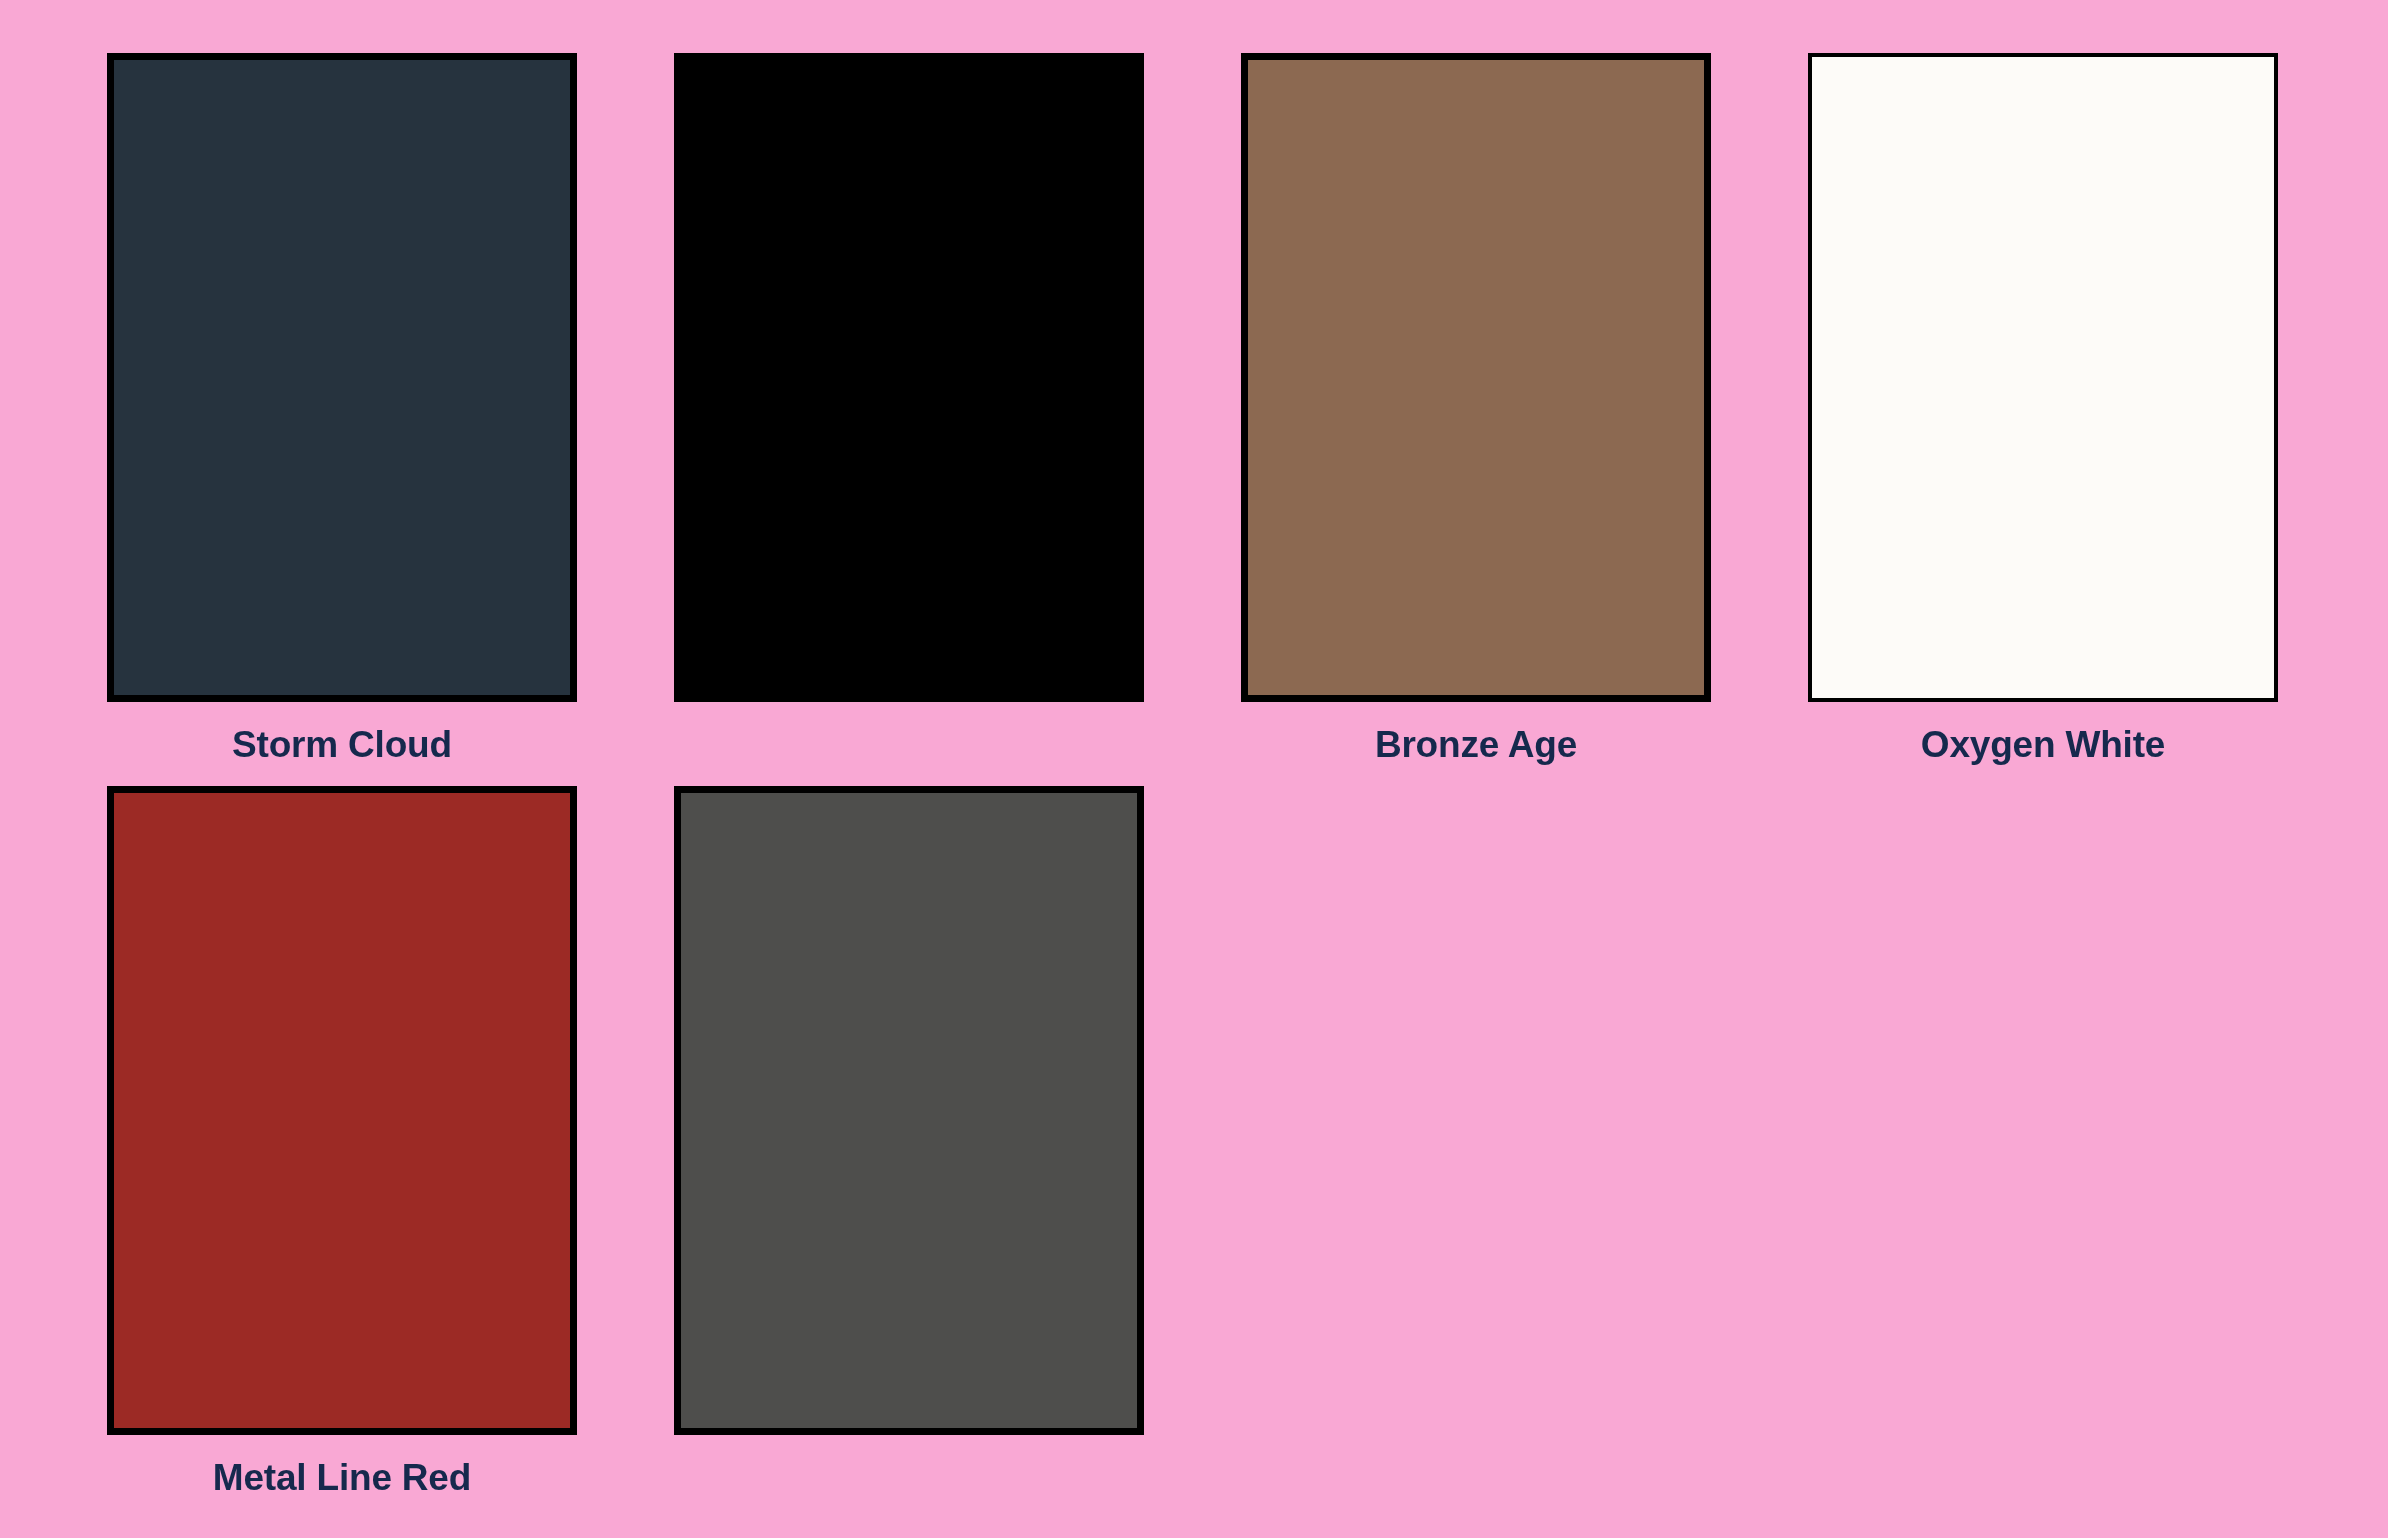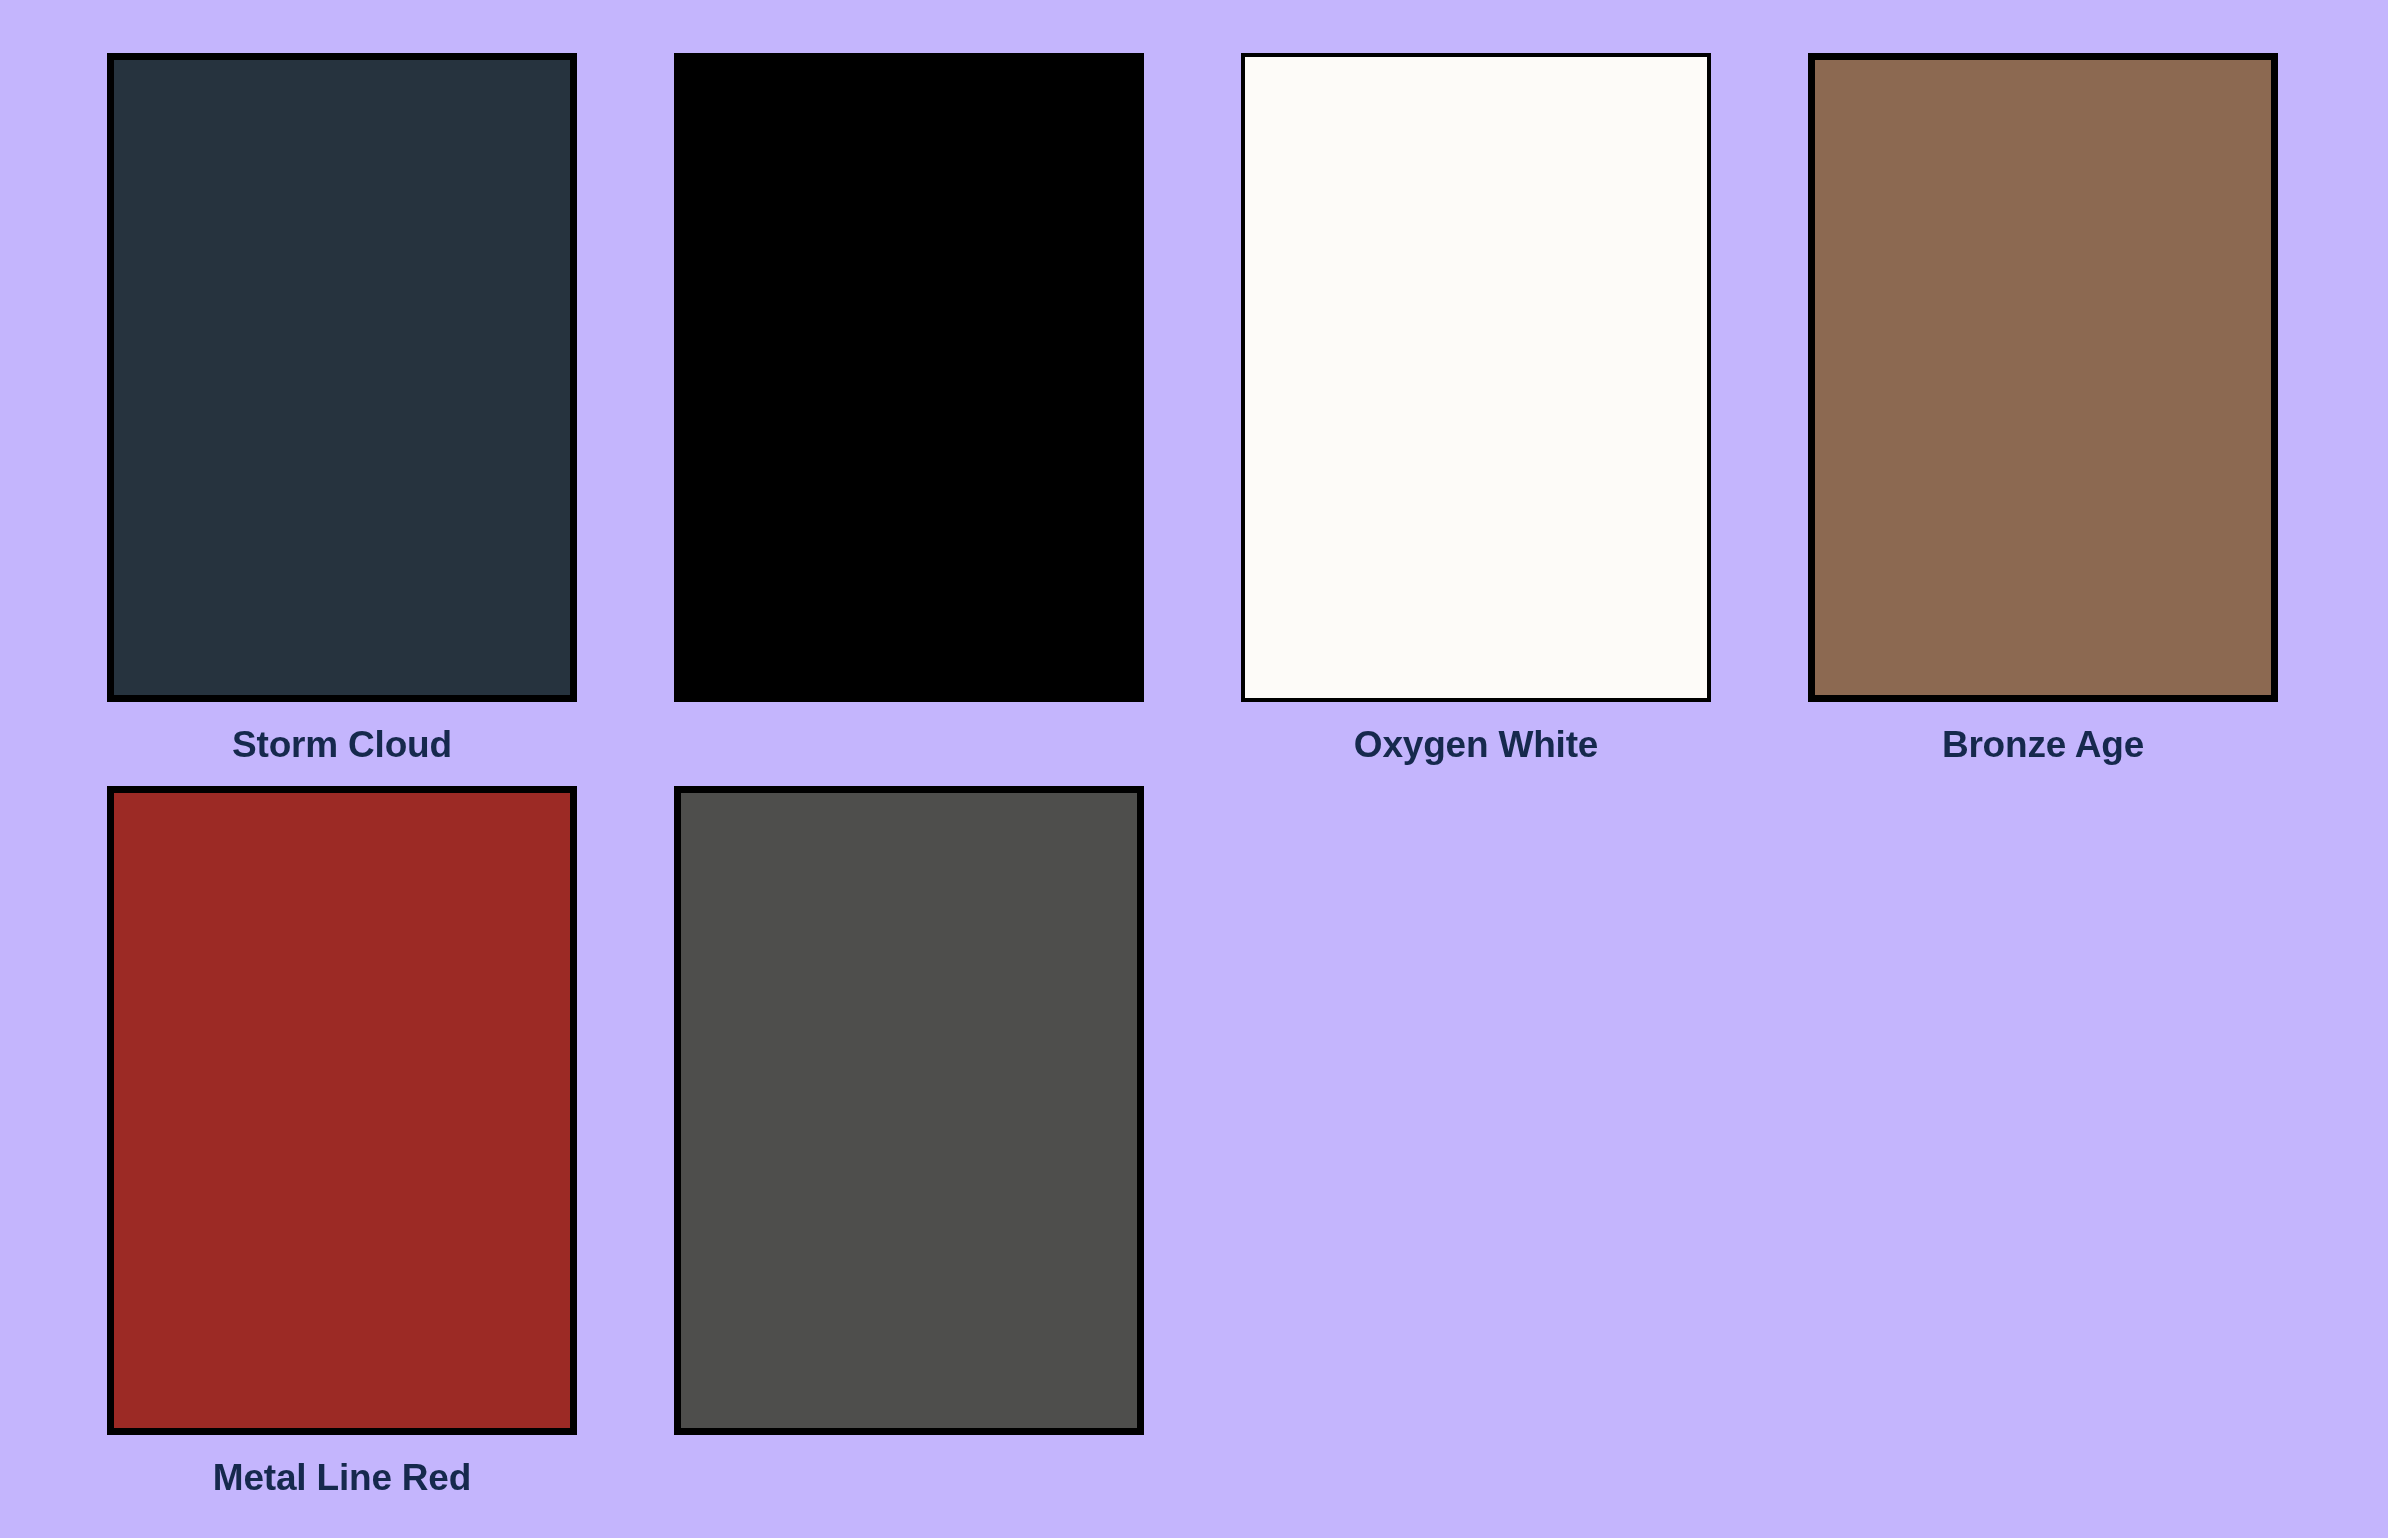--- a/index.html
+++ b/index.html
@@ -14,21 +14,21 @@
   body {
     font-family: "Liberation Sans", sans-serif;
     position: relative;
     overflow: hidden;
   }
 
   .palette-board {
     position: relative;
     width: 2388px;
     height: 1538px;
-    background: #c4b5fd;
+    background: #f9a8d4;
   }
 
   .swatch-row {
     position: absolute;
     left: 0;
     width: 2388px;
     display: flex;
     flex-direction: row;
     align-items: flex-start;
   }
@@ -89,26 +89,26 @@
 
   <div class="swatch-row swatch-row-top">
       <div class="swatch-cell">
         <div class="swatch-chip" style="background: rgb(38, 51, 62); border-color: rgb(0, 0, 0);"></div>
         <div class="swatch-label">Storm Cloud</div>
       </div>
       <div class="swatch-cell">
         <div class="swatch-chip" style="background: rgb(0, 0, 0); border-color: rgb(0, 0, 0);"></div>
       </div>
       <div class="swatch-cell">
+        <div class="swatch-chip" style="background: rgb(140, 105, 81); border-color: rgb(0, 0, 0);"></div>
+        <div class="swatch-label">Bronze Age</div>
+      </div>
+      <div class="swatch-cell">
         <div class="swatch-chip thin-border" style="background: rgb(253, 251, 248); border-color: rgb(0, 0, 0);"></div>
         <div class="swatch-label">Oxygen White</div>
-      </div>
-      <div class="swatch-cell">
-        <div class="swatch-chip" style="background: rgb(140, 105, 81); border-color: rgb(0, 0, 0);"></div>
-        <div class="swatch-label">Bronze Age</div>
       </div>
     </div>
   <div class="swatch-row swatch-row-bottom">
       <div class="swatch-cell">
         <div class="swatch-chip" style="background: rgb(156, 42, 37); border-color: rgb(0, 0, 0);"></div>
         <div class="swatch-label">Metal Line Red</div>
       </div>
       <div class="swatch-cell">
         <div class="swatch-chip" style="background: rgb(78, 78, 76); border-color: rgb(0, 0, 0);"></div>
       </div>

